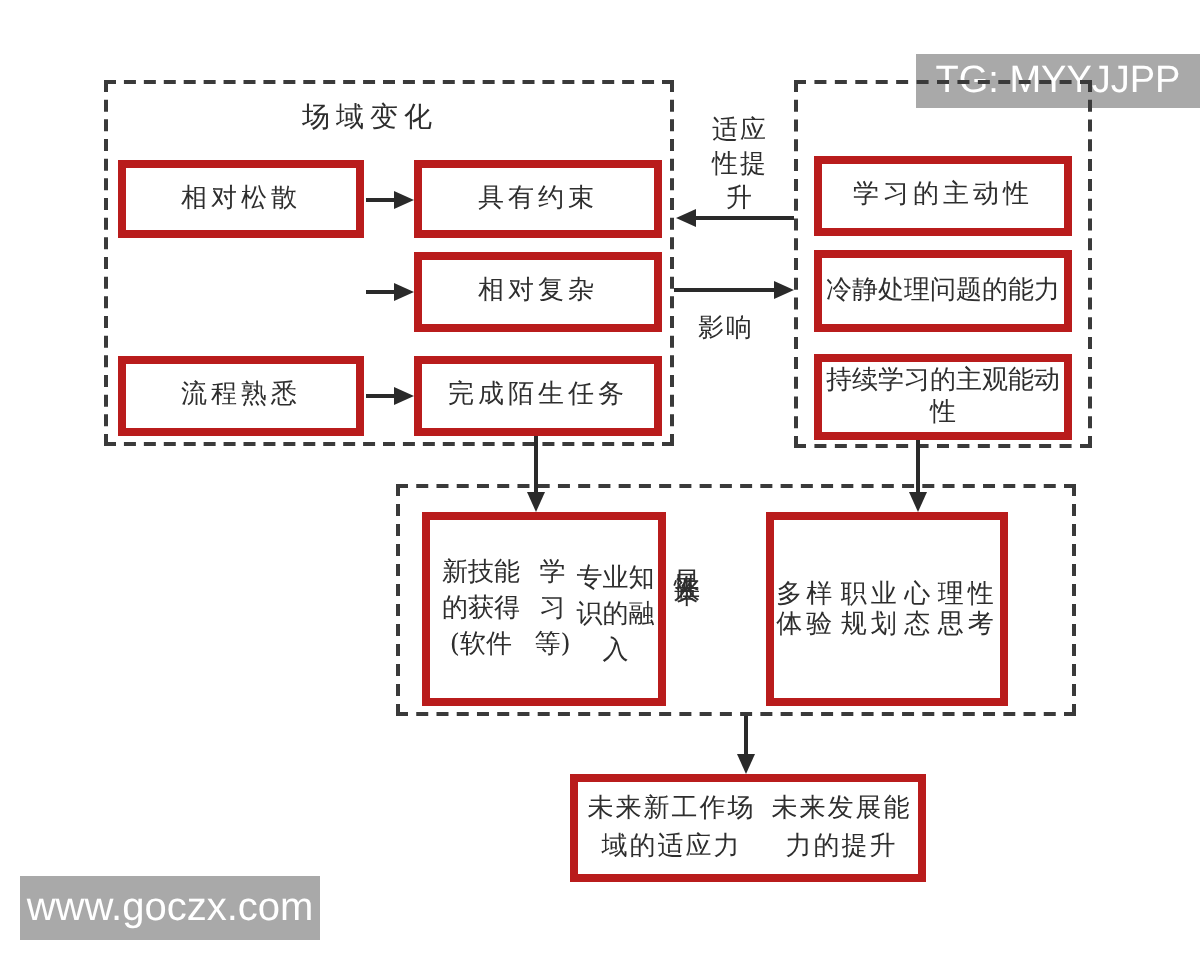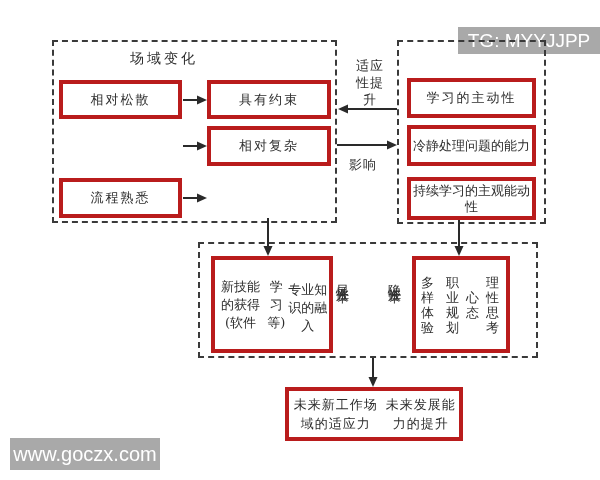--- a/index.html
+++ b/index.html
@@ -11,21 +11,21 @@
     position:absolute; border:2px dashed #3a3a3a; box-sizing:border-box;
     background:transparent;
   }
   .box {
     position:absolute; border:4px solid #b91c1c; box-sizing:border-box;
     background:#ffffff; display:flex; align-items:center; justify-content:center;
     text-align:center; font-size:13px; letter-spacing:2px; line-height:16px;
   }
   .box.tight { letter-spacing:0; }
   .g-title {
-    position:absolute; font-size:14px; letter-spacing:3px; 
+    position:absolute; font-size:14px; letter-spacing:3px; text-align:center;
     white-space:nowrap;
   }
   .mid-label {
     position:absolute; font-size:13px; text-align:center; letter-spacing:1px;
     line-height:17px; word-break:break-all;
   }
   .vlabel {
     position:absolute; writing-mode:vertical-rl; text-orientation:upright;
     font-size:13px; letter-spacing:2px; line-height:17px;
   }
@@ -55,38 +55,39 @@
   <div class="dashed" style="left:397px; top:40px; width:149px; height:184px;"></div>
   <div class="dashed" style="left:198px; top:242px; width:340px; height:116px;"></div>
 
   <div class="g-title" style="left:130px; top:50px; width:110px;">场域变化</div>
 
   <div class="box" style="left:59px; top:80px; width:123px; height:39px;">相对松散</div>
   <div class="box" style="left:59px; top:178px; width:123px; height:40px;">流程熟悉</div>
 
   <div class="box" style="left:207px; top:80px; width:124px; height:39px;">具有约束</div>
   <div class="box" style="left:207px; top:126px; width:124px; height:40px;">相对复杂</div>
+  <div class="box" style="left:207px; top:178px; width:124px; height:40px;">完成陌生任务</div>
 
   <div class="box" style="left:407px; top:78px; width:129px; height:40px;">学习的主动性</div>
   <div class="box tight" style="left:407px; top:125px; width:129px; height:41px;">冷静处理问题的能力</div>
   <div class="box tight" style="left:407px; top:177px; width:129px; height:43px;">持续学习的主观能动性</div>
 
   <div class="mid-label" style="left:356px; top:57px; width:28px;">适应性提升</div>
   <div class="mid-label" style="left:348px; top:156px; width:30px;">影响</div>
 
   <div class="box multi" style="left:211px; top:256px; width:122px; height:97px;">
     <span class="mline">新技能的获得(软件</span>
     <span class="mline">学习等)</span>
     <span class="mline gap">专业知识的融入</span>
   </div>
 
   <div class="vlabel" style="left:334px; top:274px;">显性资本</div>
   <div class="vlabel" style="left:386px; top:274px;">隐性资本</div>
 
-  <div class="box multi" style="left:412px; top:256px; width:98px; height:97px;">
+  <div class="box multi" style="left:383px; top:256px; width:121px; height:97px;">
     <span class="rline">多样体验</span>
     <span class="rline">职业规划</span>
     <span class="rline">心态</span>
     <span class="rline">理性思考</span>
   </div>
 
   <div class="box multi" style="left:285px; top:387px; width:178px; height:54px;">
     <span class="oline">未来新工作场域的适应力</span>
     <span class="oline">未来发展能力的提升</span>
   </div>

